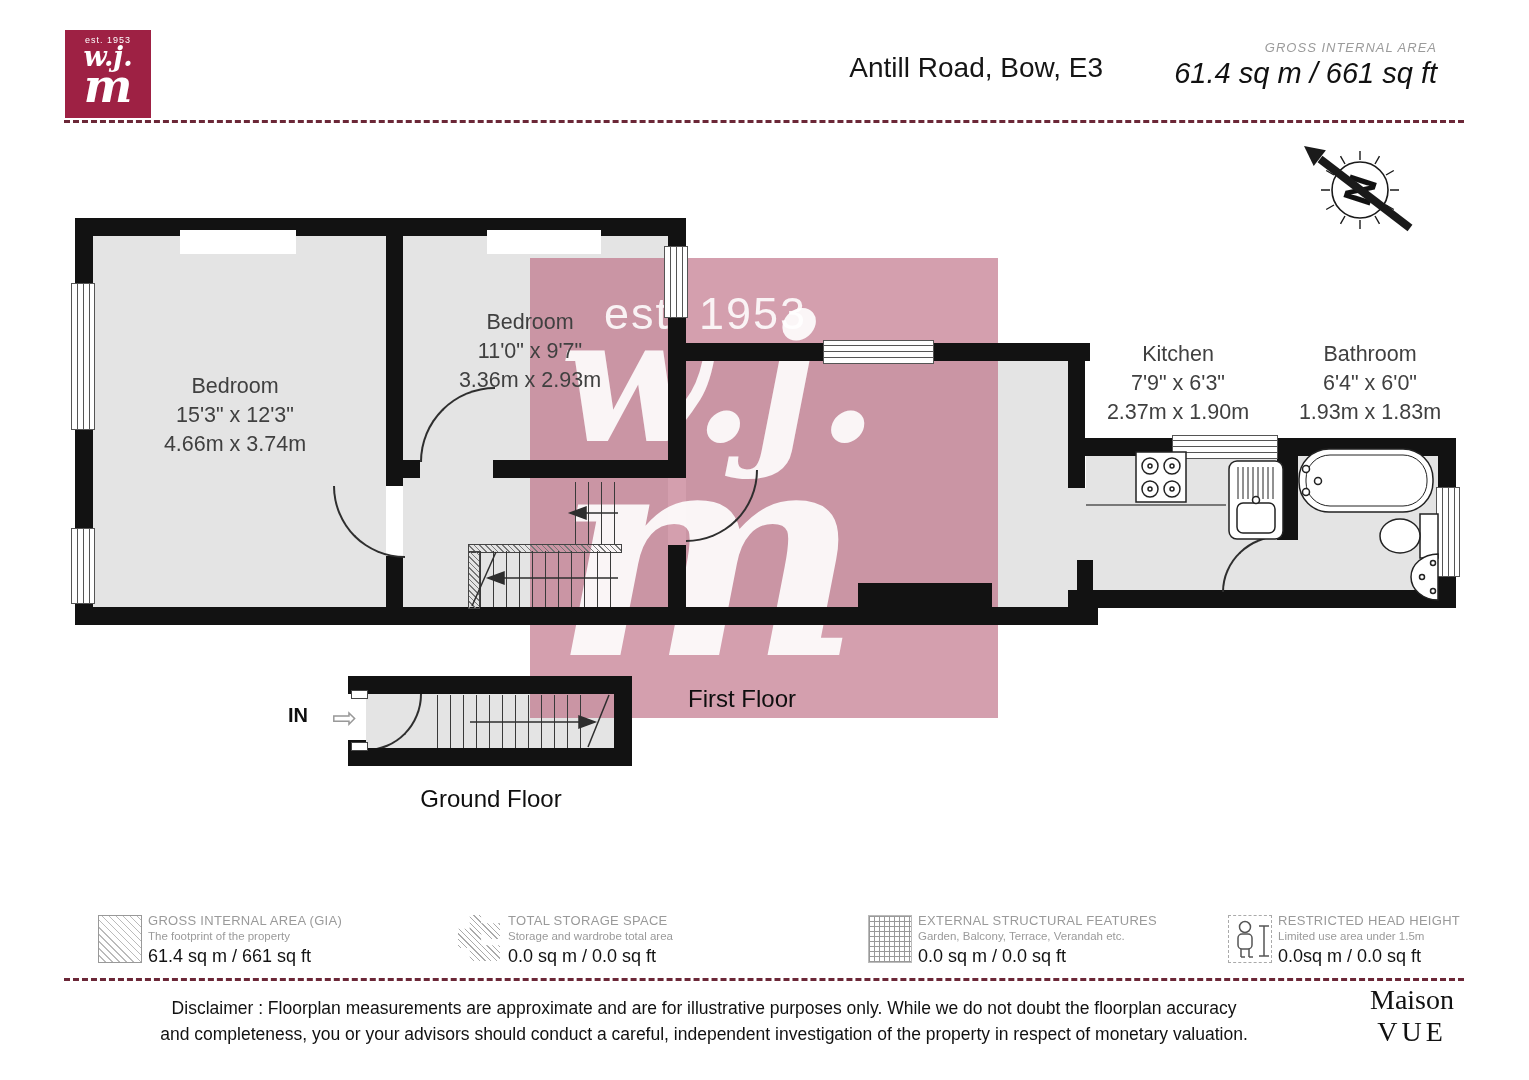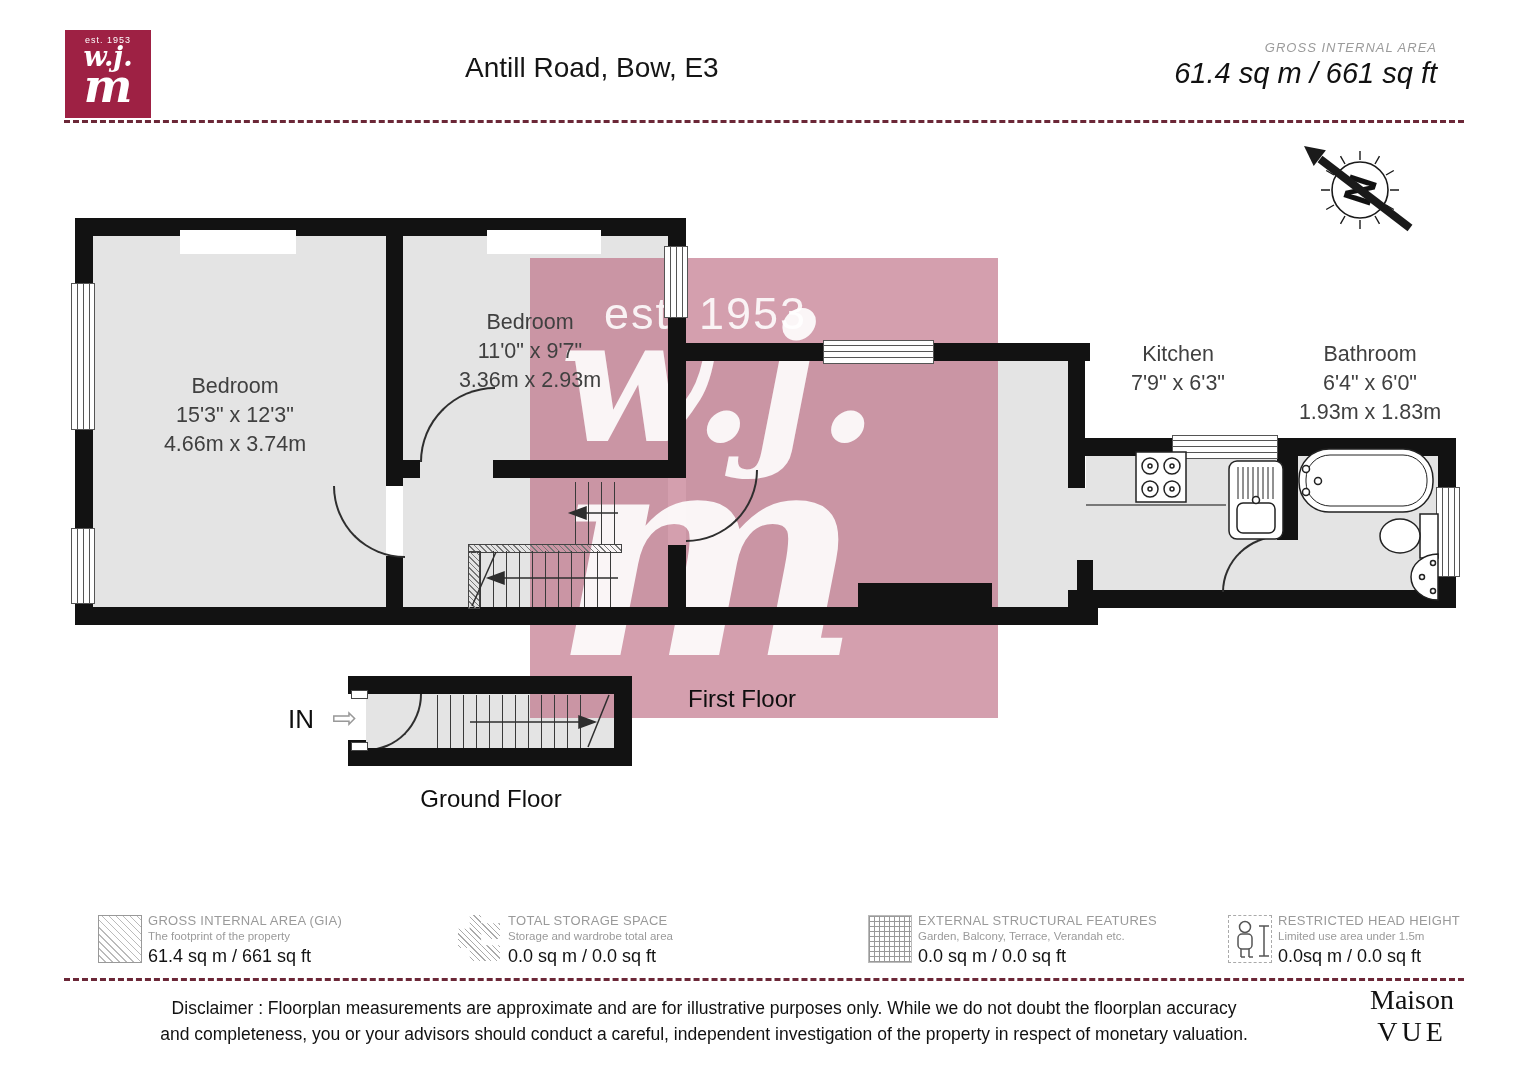--- a/index.html
+++ b/index.html
@@ -25,42 +25,42 @@
          font-size:175px;line-height:1;color:rgba(255,255,255,0.9);}
   .wm-m{position:absolute;left:24px;top:150px;font-family:"DejaVu Serif",serif;font-style:italic;font-weight:bold;
         font-size:290px;line-height:1;color:rgba(255,255,255,0.9);}
   .wall,.alcove,.window-v,.window-h,.arc,.stairs-v,.hatch{z-index:3;}
   .svg-overlay{position:absolute;left:0;top:0;z-index:4;pointer-events:none;}
   .logo{position:absolute;left:65px;top:30px;width:86px;height:88px;background:var(--logo,#9e2144);
         color:#fff;text-align:center;z-index:6;}
   .logo .est{font-size:9px;display:block;margin-top:5px;letter-spacing:1px;}
   .logo .wj{font-family:"DejaVu Serif",serif;font-style:italic;font-weight:bold;font-size:27px;line-height:0.9;display:block;}
   .logo .m{font-family:"DejaVu Serif",serif;font-style:italic;font-weight:bold;font-size:46px;line-height:0.78;display:block;}
-  .title{position:absolute;left:465px;top:52px;width:615px;text-align:left;font-size:28px;color:#151515;}
+  .title{position:absolute;left:488px;top:52px;width:615px;text-align:right;font-size:28px;color:#151515;}
   .gia{position:absolute;right:92px;top:40px;text-align:right;font-style:italic;}
   .gia-label{font-size:13px;color:#9b9b9b;letter-spacing:1px;}
   .gia-value{font-size:29px;color:#111;margin-top:2px;}
   .dash-line{position:absolute;left:64px;width:1400px;border-top:3.5px dashed var(--dash,#6b2737);}
   .legend-item{position:absolute;top:913px;height:60px;}
   .legend-icon{position:absolute;left:0;top:2px;width:42px;height:46px;}
   .icon-diag{background:repeating-linear-gradient(45deg,#fff 0 4px,#bbb 4px 5px);border:1.5px solid #999;}
   .icon-storage{background:repeating-linear-gradient(45deg,#fff 0 3px,#aaa 3px 4px);
      clip-path:polygon(0 30%,28% 30%,28% 0,55% 0,55% 18%,100% 18%,100% 52%,68% 52%,68% 42%,55% 42%,55% 66%,100% 66%,100% 100%,28% 100%,28% 72%,0 72%);}
   .icon-grid{background:repeating-linear-gradient(0deg,#999 0 1px,transparent 1px 5px),
              repeating-linear-gradient(90deg,#999 0 1px,transparent 1px 5px);border:1px solid #bbb;}
   .icon-person{border:1.5px dashed #aaa;background:#fff;}
   .legend-text{position:absolute;left:50px;top:0;width:300px;}
   .legend-title{font-size:13px;color:#9a9a9a;letter-spacing:0.3px;}
   .legend-sub{font-size:11.5px;color:#9a9a9a;margin-top:2px;}
   .legend-value{font-size:18px;color:#111;margin-top:4px;}
   .disclaimer{position:absolute;left:64px;top:995px;width:1280px;text-align:center;font-size:17.5px;line-height:1.5;color:#111;z-index:6;}
   .brand{position:absolute;left:1352px;top:984px;width:120px;text-align:center;font-family:"Liberation Serif",serif;color:#111;z-index:6;}
   .brand-l1{font-size:28px;font-family:Liberation Serif, serif;}
   .brand-l2{font-size:28px;letter-spacing:4px;}
-  .in-label{position:absolute;left:288px;top:704px;font-size:26px;color:#0f0f0f;z-index:6;}
+  .in-label{position:absolute;left:288px;top:704px;font-size:20px;color:#0f0f0f;z-index:6;font-weight:bold;}
   .in-arrow{position:absolute;left:332px;top:700px;font-size:30px;color:#999;z-index:6;}
   .jamb{position:absolute;background:#fff;border:1px solid #444;z-index:3;}
 </style>
 </head>
 <body>
 
 <div class="page">
 
   <div class="logo">
     <span class="est">est. 1953</span>
@@ -223,20 +223,21 @@
     <div>4.66m x 3.74m</div>
   </div>
   <div class="room-label" style="left:400px;top:308px;">
     <div>Bedroom</div>
     <div>11'0" x 9'7"</div>
     <div>3.36m x 2.93m</div>
   </div>
   <div class="room-label" style="left:1048px;top:340px;">
     <div>Kitchen</div>
     <div>7'9" x 6'3"</div>
+    <div>2.37m x 1.90m</div>
   </div>
   <div class="room-label" style="left:1240px;top:340px;">
     <div>Bathroom</div>
     <div>6'4" x 6'0"</div>
     <div>1.93m x 1.83m</div>
   </div>
 
   <div class="floor-label" style="left:632px;top:637px;margin-top:48px;">First Floor</div>
   <div class="floor-label" style="left:381px;top:785px;">Ground Floor</div>
   <div class="in-label">IN</div>

